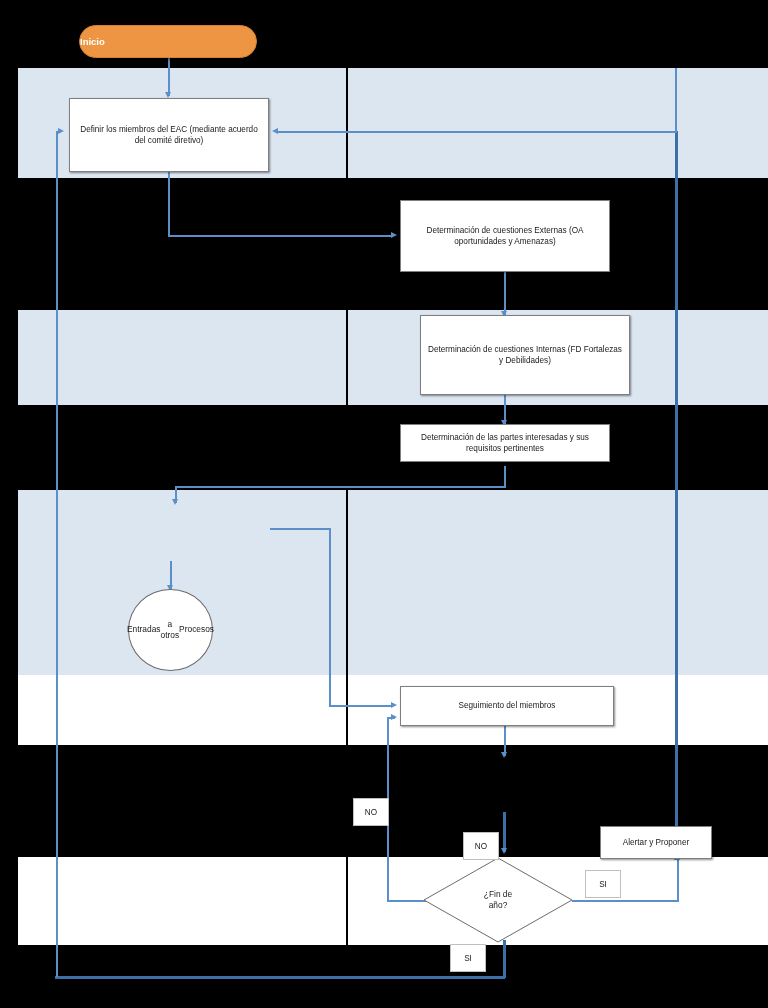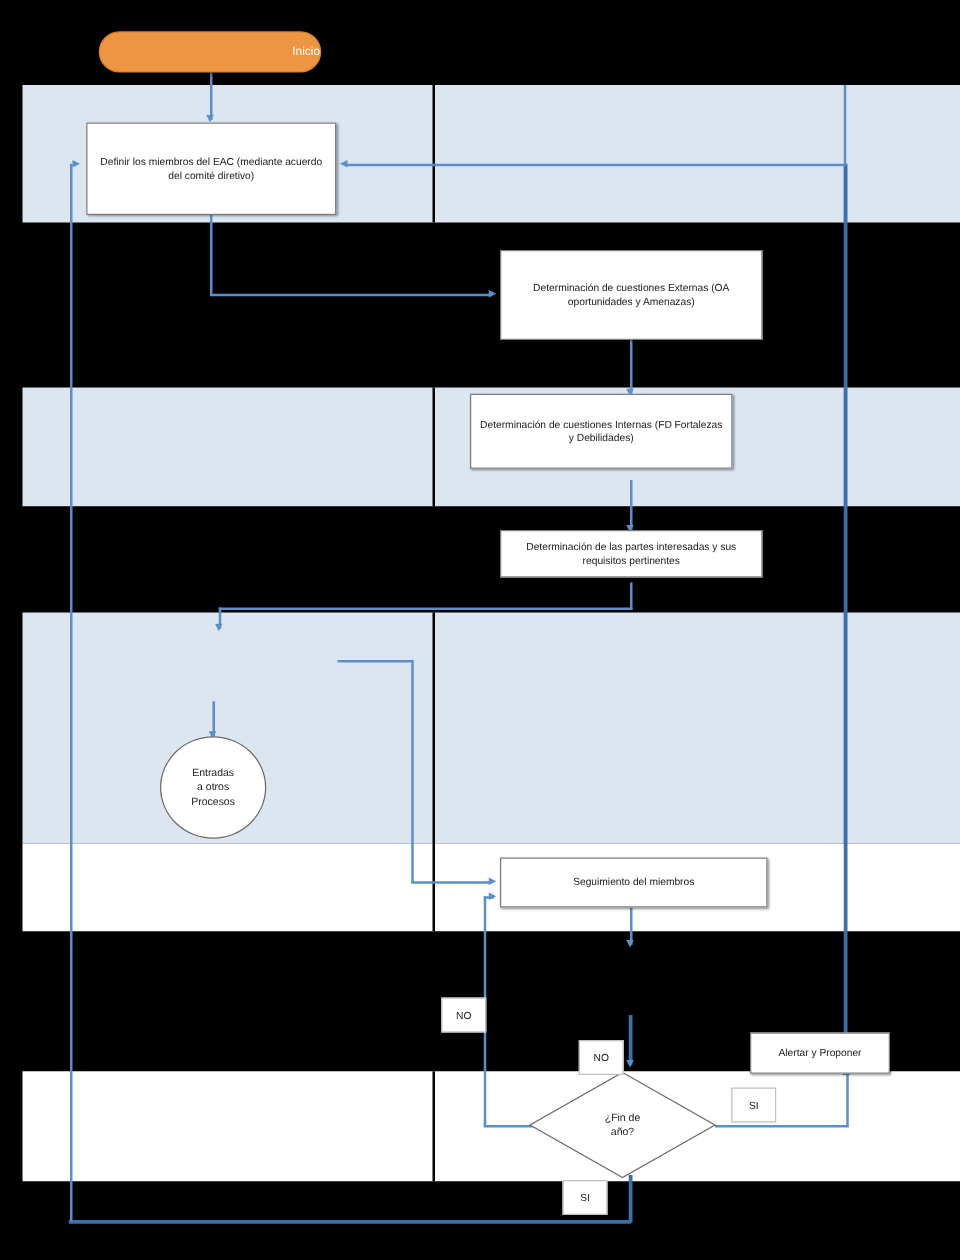--- a/index.html
+++ b/index.html
@@ -16,26 +16,26 @@
   .vdiv.right{background:#5b8fc9;}
 
   
   .node{position:absolute;box-sizing:border-box;background:#ffffff;
         border:1px solid #7f7f7f;box-shadow:1px 1px 2px rgba(0,0,0,.45);
         display:flex;align-items:center;justify-content:center;text-align:center;
         color:#1a1a1a;line-height:1.35;padding:2px 6px;}
   .proc{font-size:8.2px;}
   .term{position:absolute;box-sizing:border-box;background:#ed9543;
         border:1px solid #d9822b;border-radius:22px;
-        display:flex;align-items:center;justify-content:flex-end;
-        color:#ffffff;font-weight:normal;font-size:9.5px;
+        display:flex;align-items:center;justify-content:flex-start;
+        color:#ffffff;font-weight:bold;font-size:9.5px;
         box-shadow:1px 2px 3px rgba(0,0,0,.4);}
   .circle{position:absolute;box-sizing:border-box;background:#ffffff;
         border:1px solid #6b6b6b;border-radius:50%;
-        display:flex;flex-direction:column;align-items:center;justify-content:center;
+        display:flex;flex-direction:row;align-items:center;justify-content:center;
         text-align:center;font-size:8.4px;color:#1a1a1a;line-height:1.35;}
   .diamond{position:absolute;}
   .diamond .dlabel{position:absolute;left:0;top:0;width:100%;height:100%;
         display:flex;align-items:center;justify-content:center;text-align:center;
         font-size:8.4px;color:#1a1a1a;line-height:1.3;}
   .tag{position:absolute;box-sizing:border-box;background:#ffffff;
         border:1px solid #bfbfbf;display:flex;align-items:center;justify-content:center;
         font-size:8.2px;color:#1a1a1a;}
 
   
@@ -125,21 +125,21 @@
   </div>
 
   <div class="node proc" style="left:69px;top:98px;width:200px;height:74px;">
     <span>Definir los miembros del EAC (mediante acuerdo del comité diretivo)</span>
   </div>
 
   <div class="node proc" style="left:400px;top:200px;width:210px;height:72px;">
     <span>Determinación de cuestiones Externas (OA oportunidades y Amenazas)</span>
   </div>
 
-  <div class="node proc" style="left:376px;top:315px;width:210px;height:60px;">
+  <div class="node proc" style="left:420px;top:315px;width:210px;height:80px;">
     <span>Determinación de cuestiones Internas (FD Fortalezas y Debilidades)</span>
   </div>
 
   <div class="node proc" style="left:400px;top:424px;width:210px;height:38px;">
     <span>Determinación de las partes interesadas y sus requisitos pertinentes</span>
   </div>
 
 
   <div class="circle" style="left:128px;top:589px;width:85px;height:82px;">
     <span>Entradas</span>

